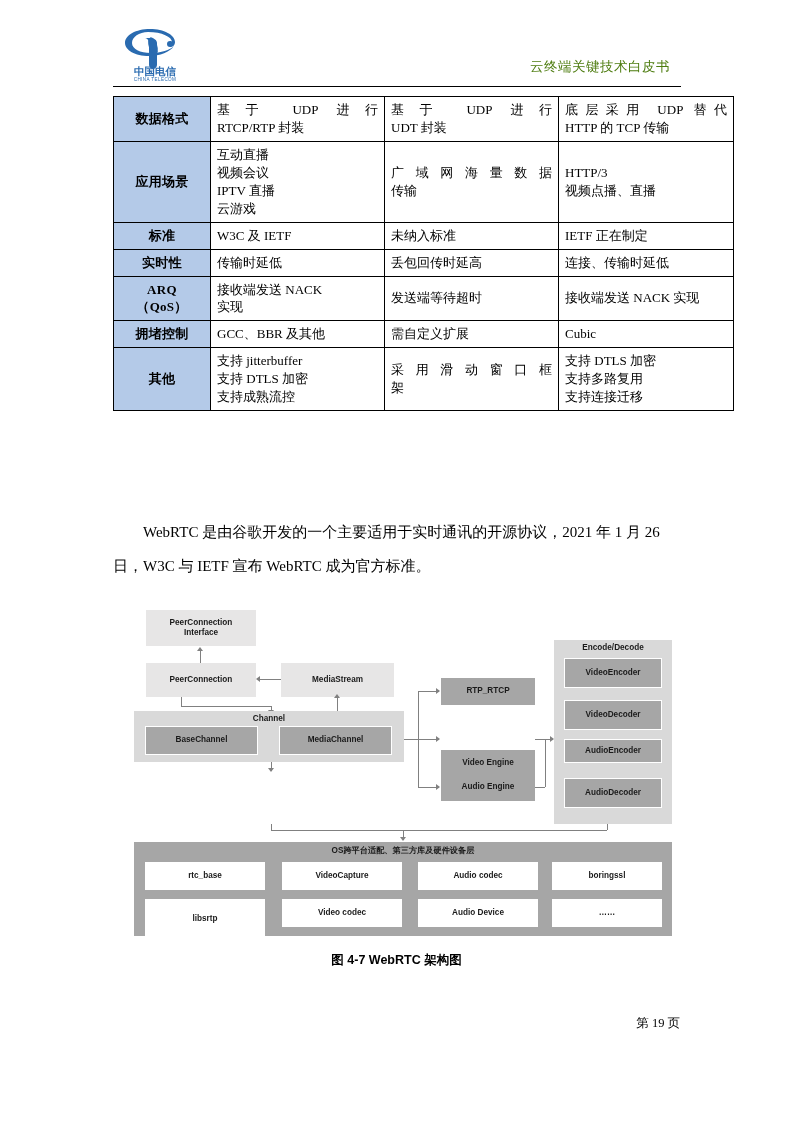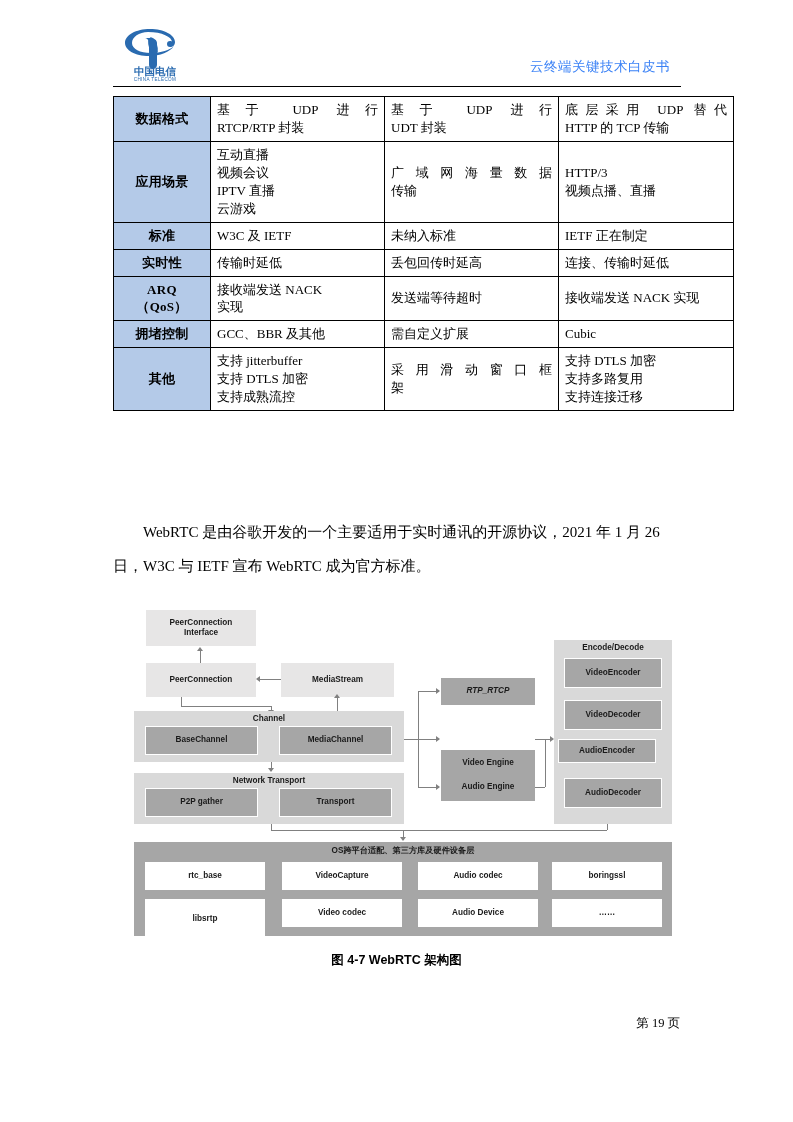--- a/index.html
+++ b/index.html
@@ -10,21 +10,21 @@
   }
   .page{position:absolute;inset:0;}
 
   
   .header{position:absolute;left:0;top:0;width:793px;height:86px;}
   .logo{position:absolute;left:117px;top:26px;width:76px;height:56px;}
   .logo svg{display:block;}
   .header-title{
     position:absolute;right:123px;top:58px;
     font-family:"Liberation Serif",serif;
-    font-size:13.5px;color:#3b82f6;letter-spacing:.5px;white-space:nowrap;
+    font-size:13.5px;color:#4d7c0f;letter-spacing:.5px;white-space:nowrap;
   }
   .header-rule{
     position:absolute;left:113px;top:86px;width:568px;height:1px;background:#000;
   }
 
   
   .tbl{
     position:absolute;left:113px;top:96px;width:568px;
     border-collapse:collapse;table-layout:fixed;
   }
@@ -243,51 +243,46 @@
 
     <div class="container" style="position:absolute;left:8px;top:113px;width:270px;height:51px;">
       <div class="cap">Channel</div>
       <div class="dbox inner" style="left:11px;top:15px;width:113px;height:29px;">BaseChannel</div>
       <div class="dbox inner" style="left:145px;top:15px;width:113px;height:29px;">MediaChannel</div>
     </div>
 
     <div class="conn conn-v" style="left:145px;top:164px;height:9px;"></div>
     <div class="arrow ar-dn" style="left:142px;top:170px;"></div>
 
-    <div class="container" style="position:absolute;left:8px;top:175px;width:270px;height:51px;">
-      <div class="cap">Network Transport</div>
-      <div class="dbox inner" style="left:11px;top:15px;width:113px;height:29px;">P2P gather</div>
-      <div class="dbox inner" style="left:145px;top:15px;width:113px;height:29px;">Transport</div>
-    </div>
 
     <div class="conn conn-h" style="left:278px;top:141px;width:35px;"></div>
     <div class="conn conn-v" style="left:292px;top:93px;height:96px;"></div>
     <div class="conn conn-h" style="left:292px;top:93px;width:21px;"></div>
     <div class="conn conn-h" style="left:292px;top:189px;width:21px;"></div>
     <div class="arrow ar-rt" style="left:310px;top:90px;"></div>
     <div class="arrow ar-rt" style="left:310px;top:138px;"></div>
     <div class="arrow ar-rt" style="left:310px;top:186px;"></div>
 
-    <div class="dbox mgray" style="left:315px;top:80px;width:94px;height:27px;font-style:italic;">RTP_RTCP</div>
+    <div class="dbox mgray" style="left:315px;top:80px;width:94px;height:27px;">RTP_RTCP</div>
 
     <div class="dbox mgray" style="left:315px;top:128px;width:94px;height:27px;margin-top:24px;">Video Engine</div>
 
     <div class="dbox mgray" style="left:315px;top:176px;width:94px;height:27px;">Audio Engine</div>
 
     <div class="conn conn-h" style="left:409px;top:141px;width:10px;"></div>
     <div class="conn conn-h" style="left:409px;top:189px;width:10px;"></div>
     <div class="conn conn-v" style="left:419px;top:141px;height:48px;"></div>
     <div class="conn conn-h" style="left:419px;top:141px;width:8px;"></div>
     <div class="arrow ar-rt" style="left:424px;top:138px;"></div>
 
     <div class="container" style="position:absolute;left:428px;top:42px;width:118px;height:184px;">
       <div class="cap">Encode/Decode</div>
       <div class="dbox inner" style="left:10px;top:18px;width:98px;height:30px;">VideoEncoder</div>
       <div class="dbox inner" style="left:10px;top:60px;width:98px;height:30px;">VideoDecoder</div>
-      <div class="dbox inner" style="left:4px;top:99px;width:98px;height:24px;">AudioEncoder</div>
+      <div class="dbox inner" style="left:10px;top:99px;width:98px;height:24px;">AudioEncoder</div>
       <div class="dbox inner" style="left:10px;top:138px;width:98px;height:30px;">AudioDecoder</div>
     </div>
 
     <div class="conn conn-v" style="left:145px;top:226px;height:6px;"></div>
     <div class="conn conn-h" style="left:145px;top:232px;width:336px;"></div>
     <div class="conn conn-v" style="left:481px;top:226px;height:6px;"></div>
     <div class="conn conn-v" style="left:277px;top:232px;height:10px;"></div>
     <div class="arrow ar-dn" style="left:274px;top:239px;"></div>
 
     <div class="darkcont" style="position:absolute;left:8px;top:244px;width:538px;height:94px;">

